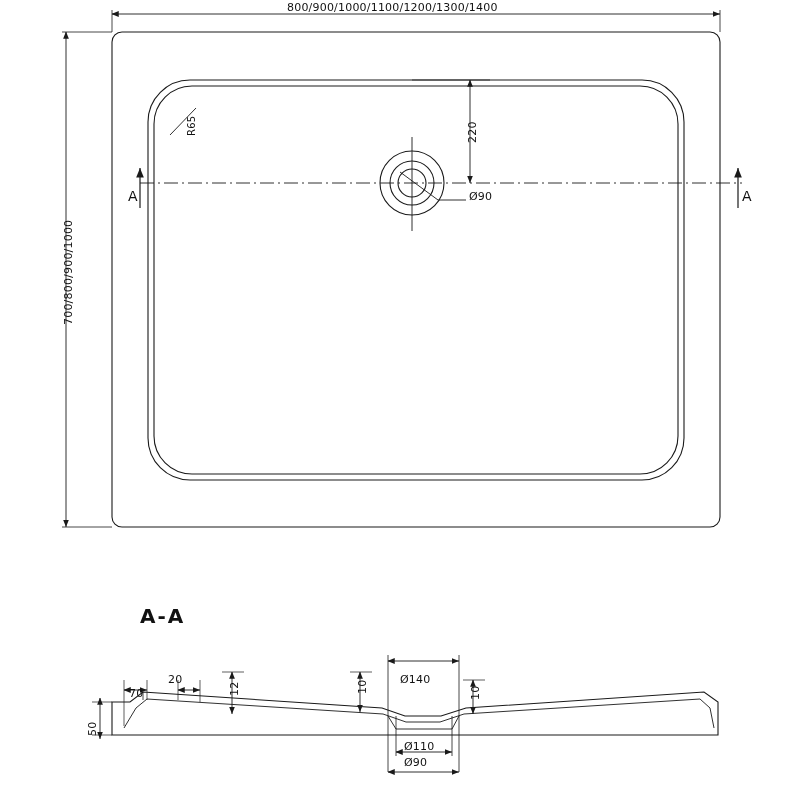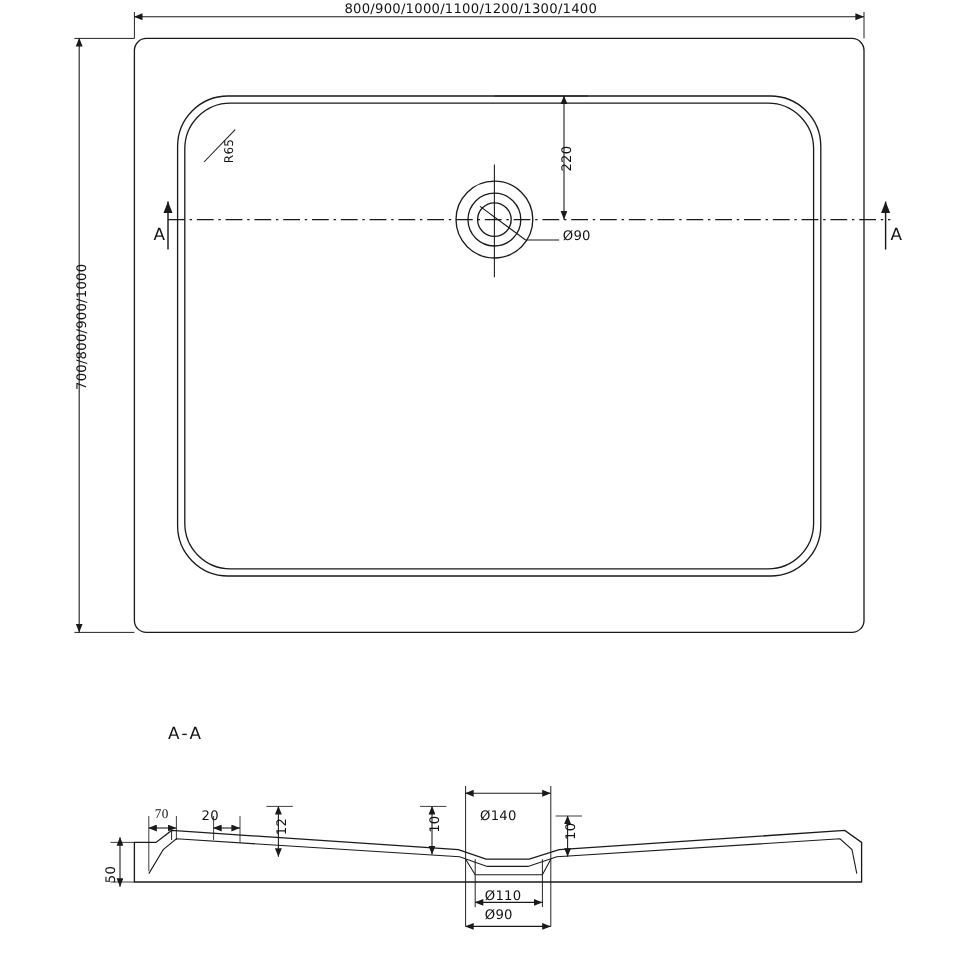--- a/index.html
+++ b/index.html
@@ -32,22 +32,23 @@
     font-size: 11px;
     color: #111111;
     white-space: nowrap;
     letter-spacing: 0.2px;
   }
   .lbl.rot {
     transform-origin: 0 0;
     transform: rotate(-90deg);
   }
   .lbl.big {
-    font-size: 14px;
+    font-size: 20px;
     letter-spacing: 2px;
+    font-weight: bold;
   }
   .lbl.small {
     font-size: 10px;
   }
 </style>
 </head>
 <body>
 
 <div id="stage">
 
@@ -197,21 +198,21 @@
   <div class="lbl rot" style="left:466px; top:143px;">220</div>
 
   <div class="lbl" style="left:469px; top:190px;">Ø90</div>
 
   <div class="lbl" style="left:128px; top:188px; font-size:14px;">A</div>
 
   <div class="lbl" style="left:742px; top:188px; font-size:14px;">A</div>
 
   <div class="lbl big" style="left:140px; top:604px;">A-A</div>
 
-  <div class="lbl" style="left:129px; top:673px;font-family:Liberation Serif, serif;">70</div>
+  <div class="lbl" style="left:129px; top:687px;">70</div>
 
   <div class="lbl" style="left:168px; top:673px;">20</div>
 
   <div class="lbl rot" style="left:228px; top:696px;">12</div>
 
   <div class="lbl rot" style="left:356px; top:694px;">10</div>
 
   <div class="lbl rot" style="left:469px; top:700px;">10</div>
 
   <div class="lbl rot" style="left:86px; top:736px;">50</div>

